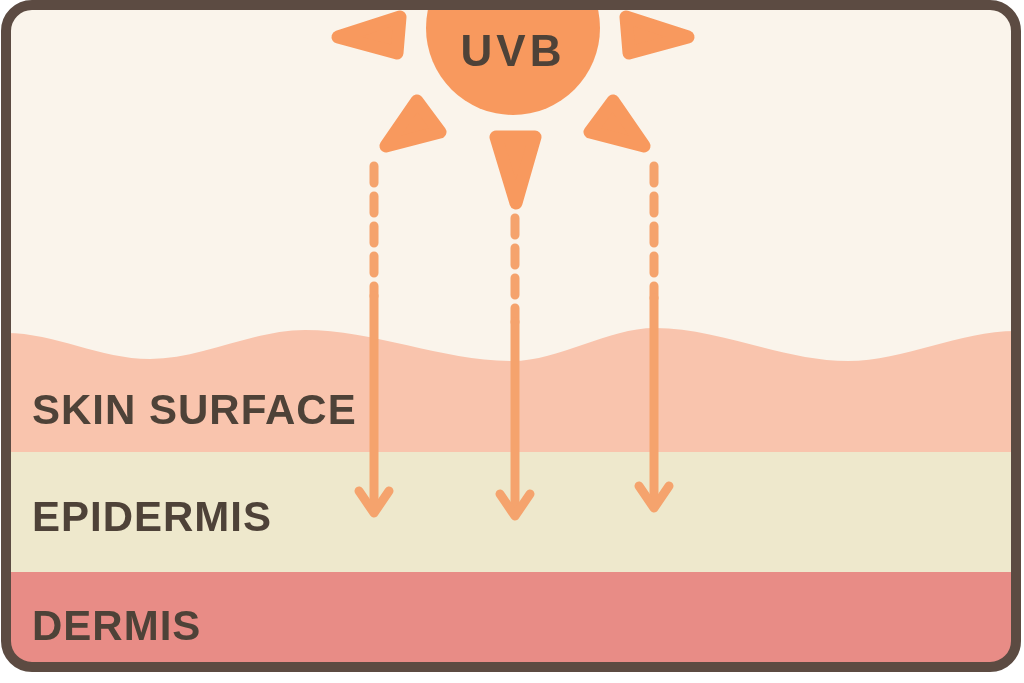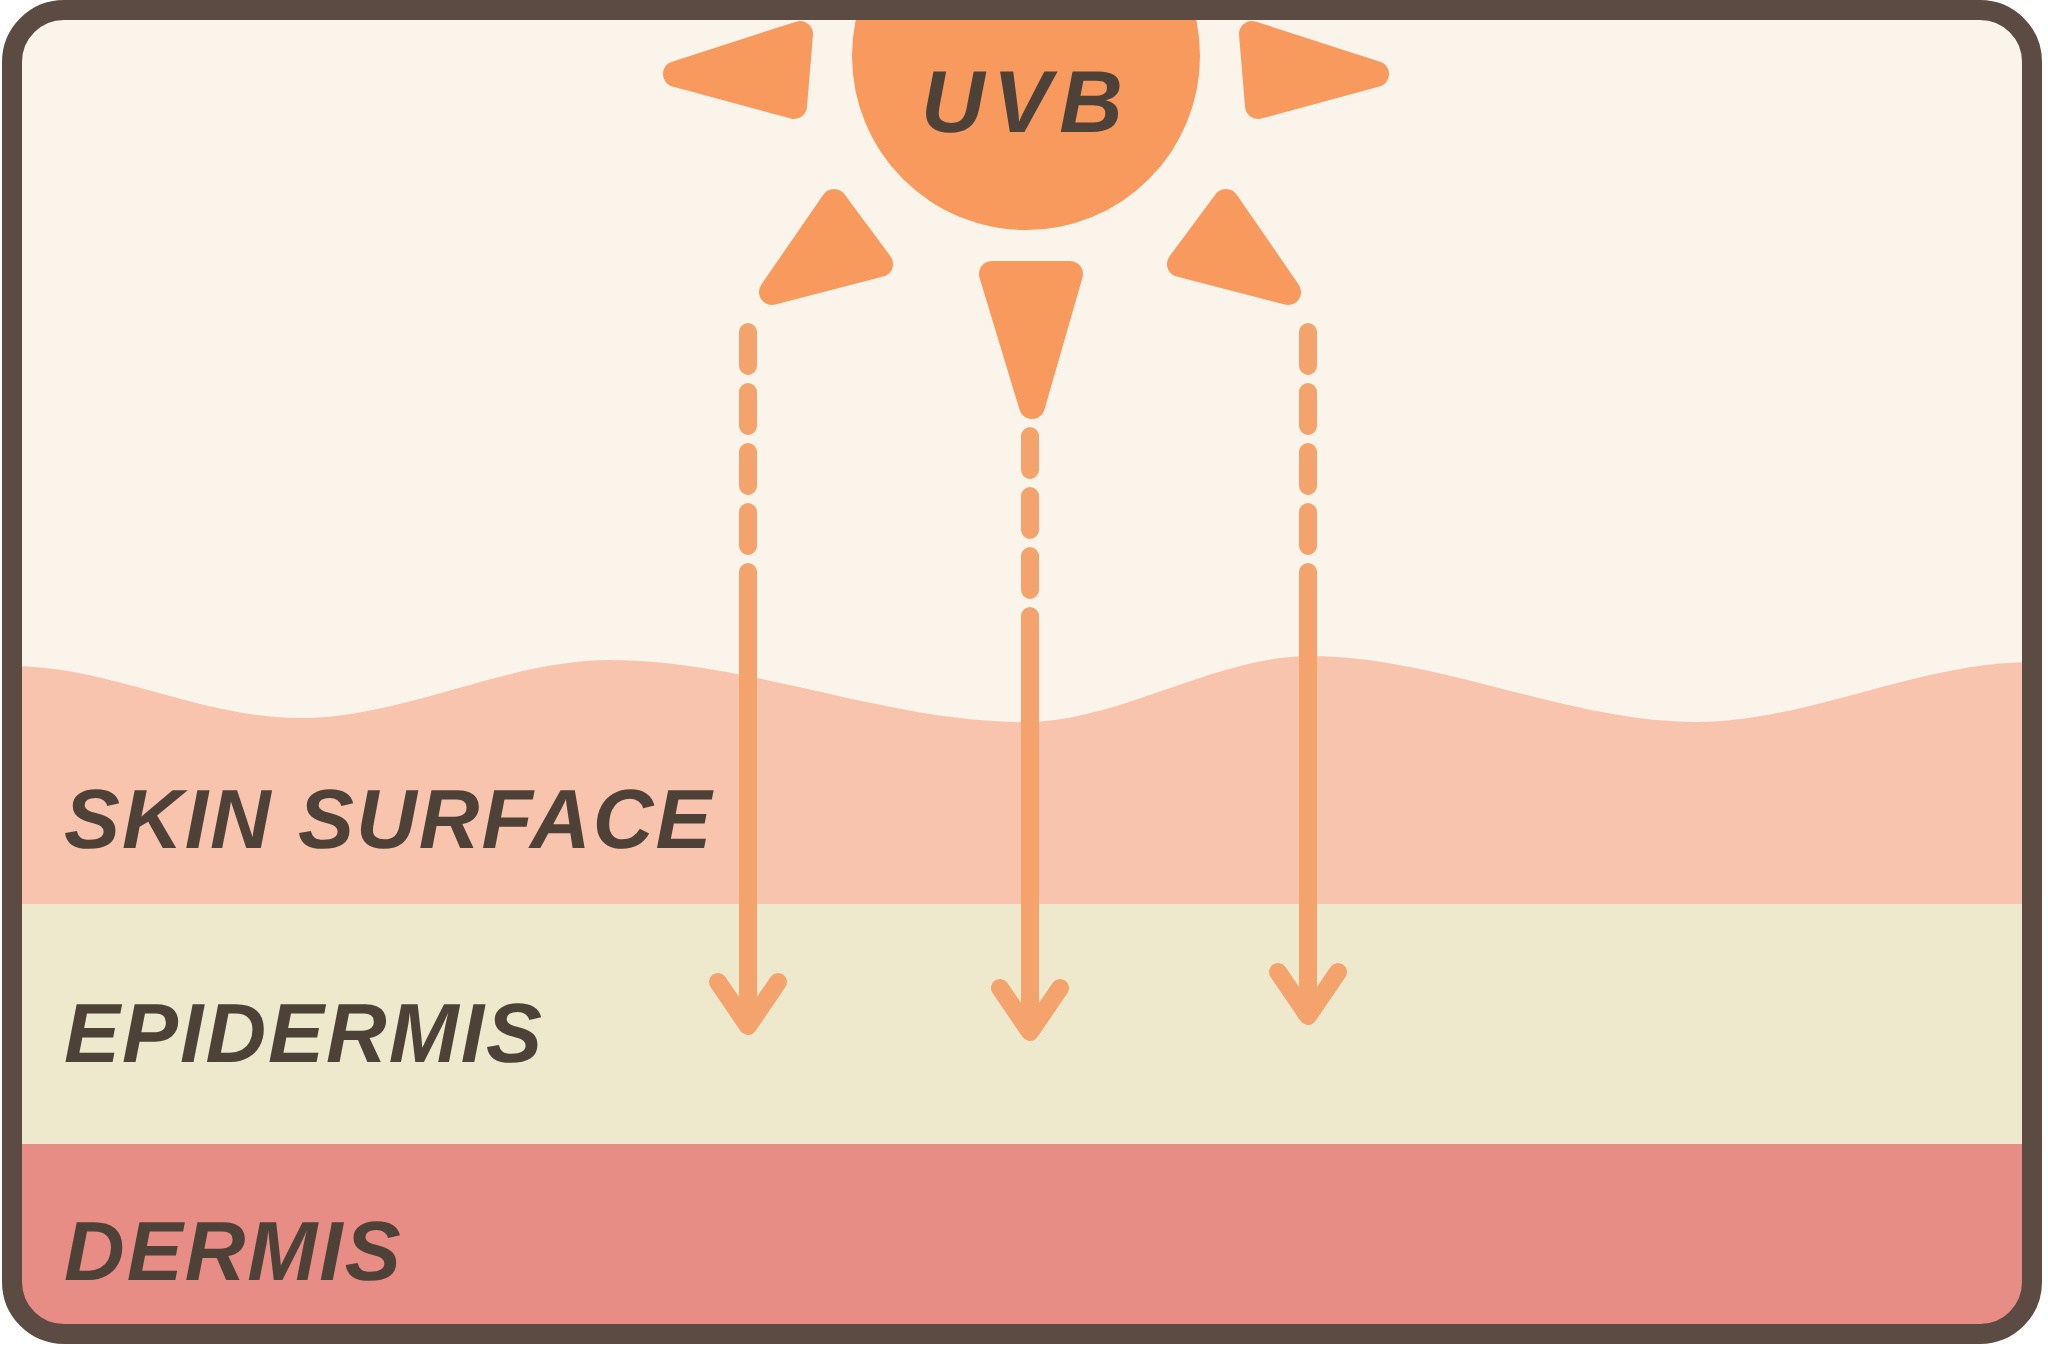--- a/index.html
+++ b/index.html
@@ -9,21 +9,20 @@
     width: 1024px;
     height: 683px;
     overflow: hidden;
     font-family: "Liberation Sans", sans-serif;
   }
   .stage {
     position: relative;
     width: 1024px;
     height: 506px;
     background: #ffffff;
-    font-style: italic;
   }
   svg { display: block; }
   .layer-label {
     font-family: "Liberation Sans", "DejaVu Sans", sans-serif;
     font-weight: 700;
     letter-spacing: 1px;
   }
   .sun-label {
     font-family: "Liberation Sans", "DejaVu Sans", sans-serif;
     font-weight: 700;

